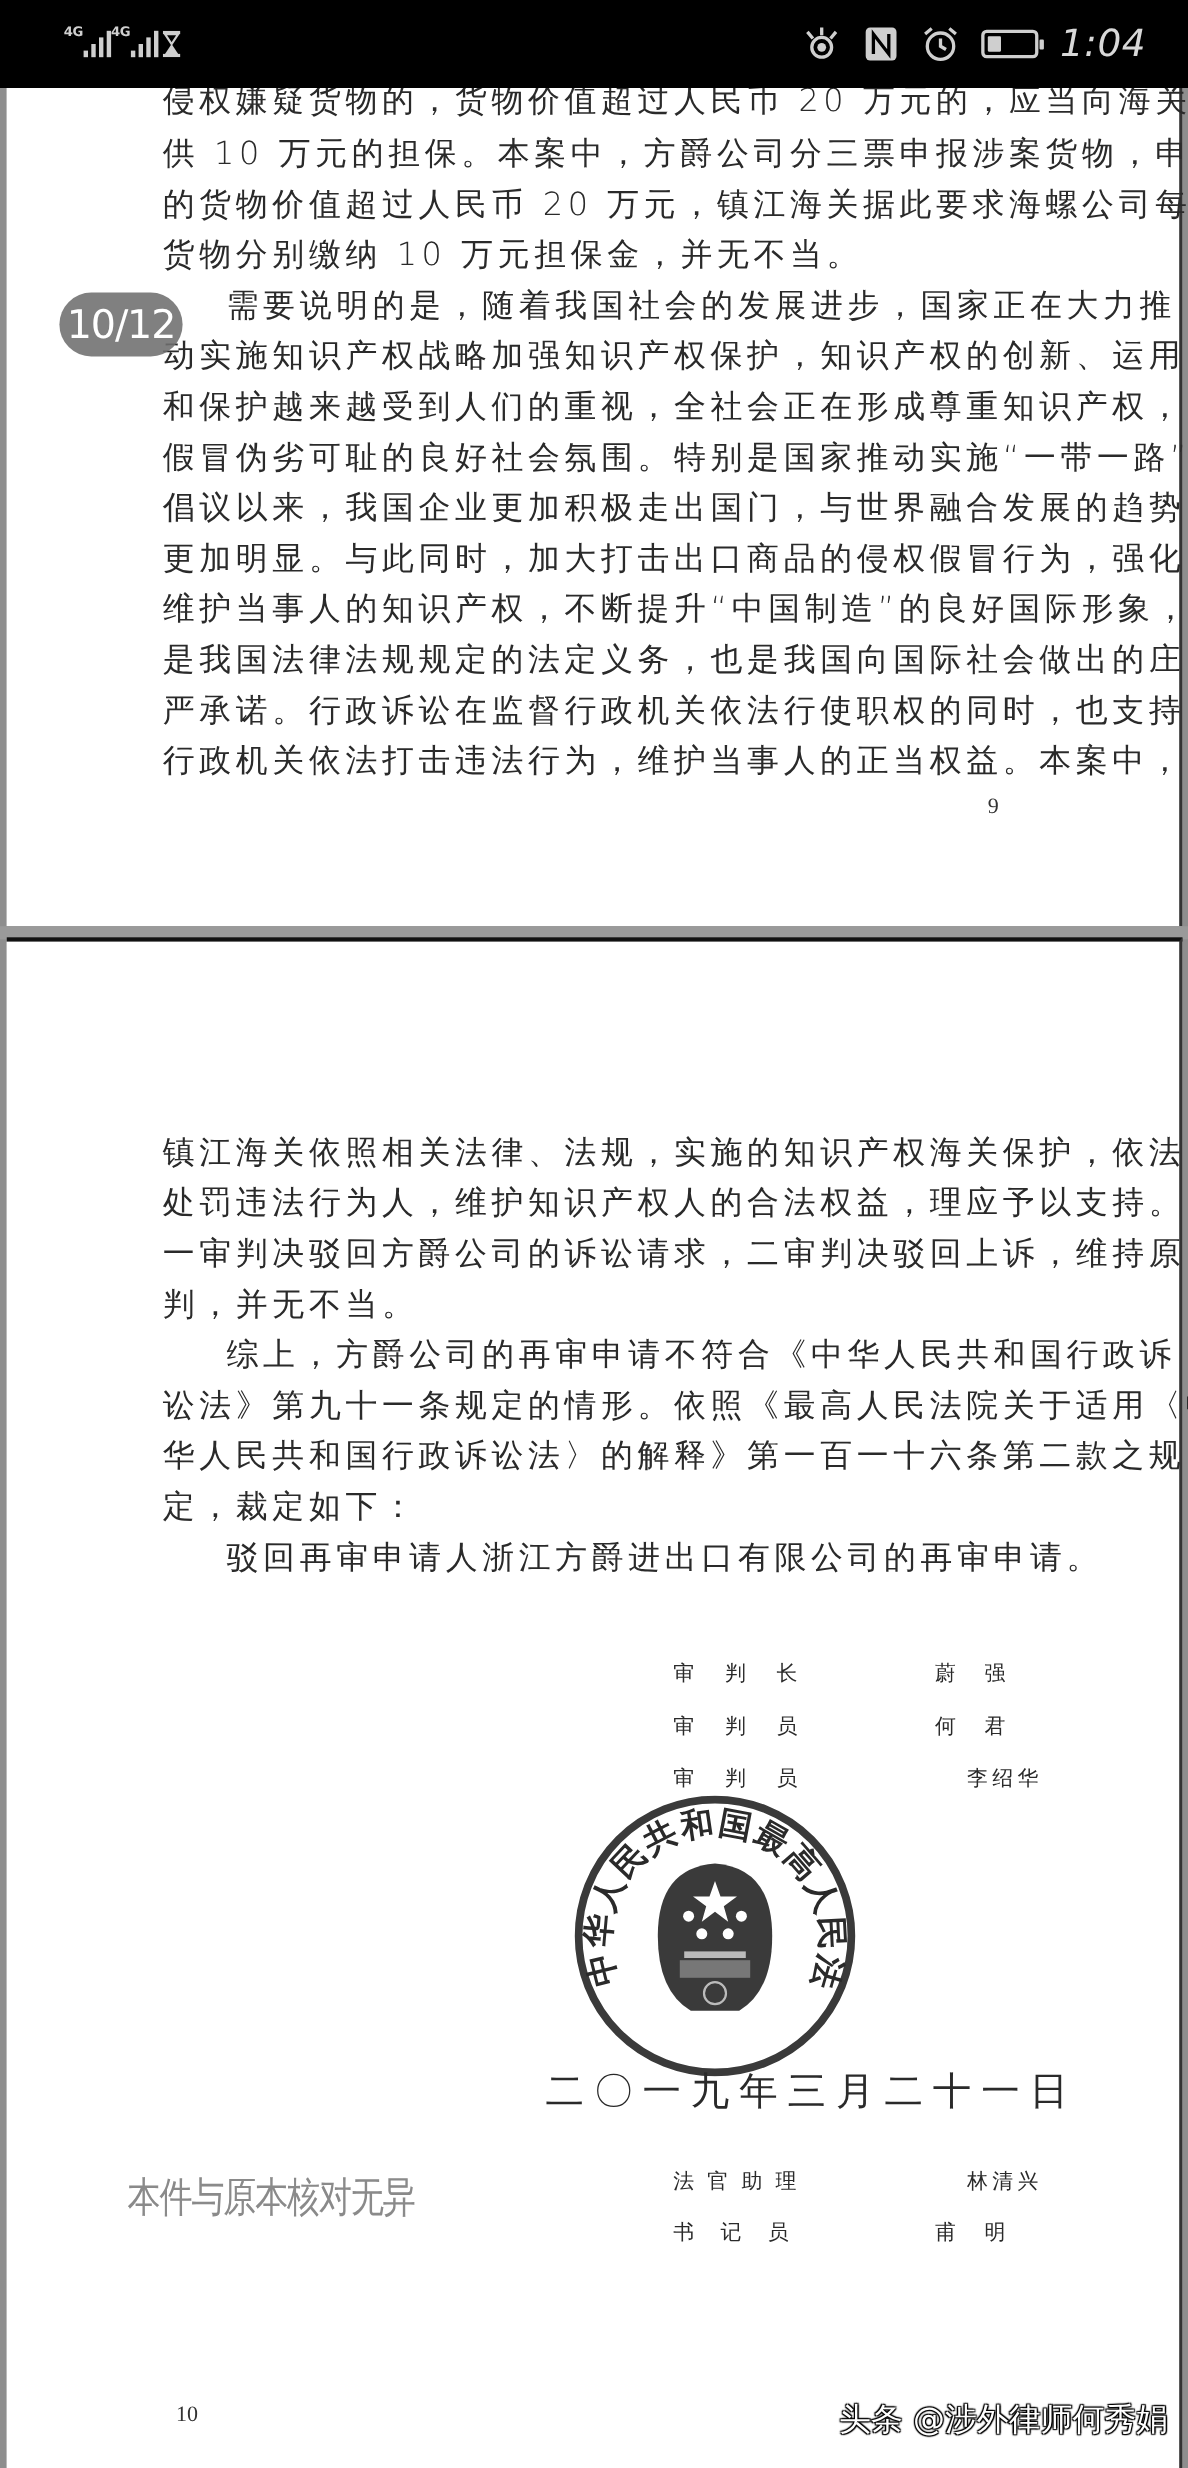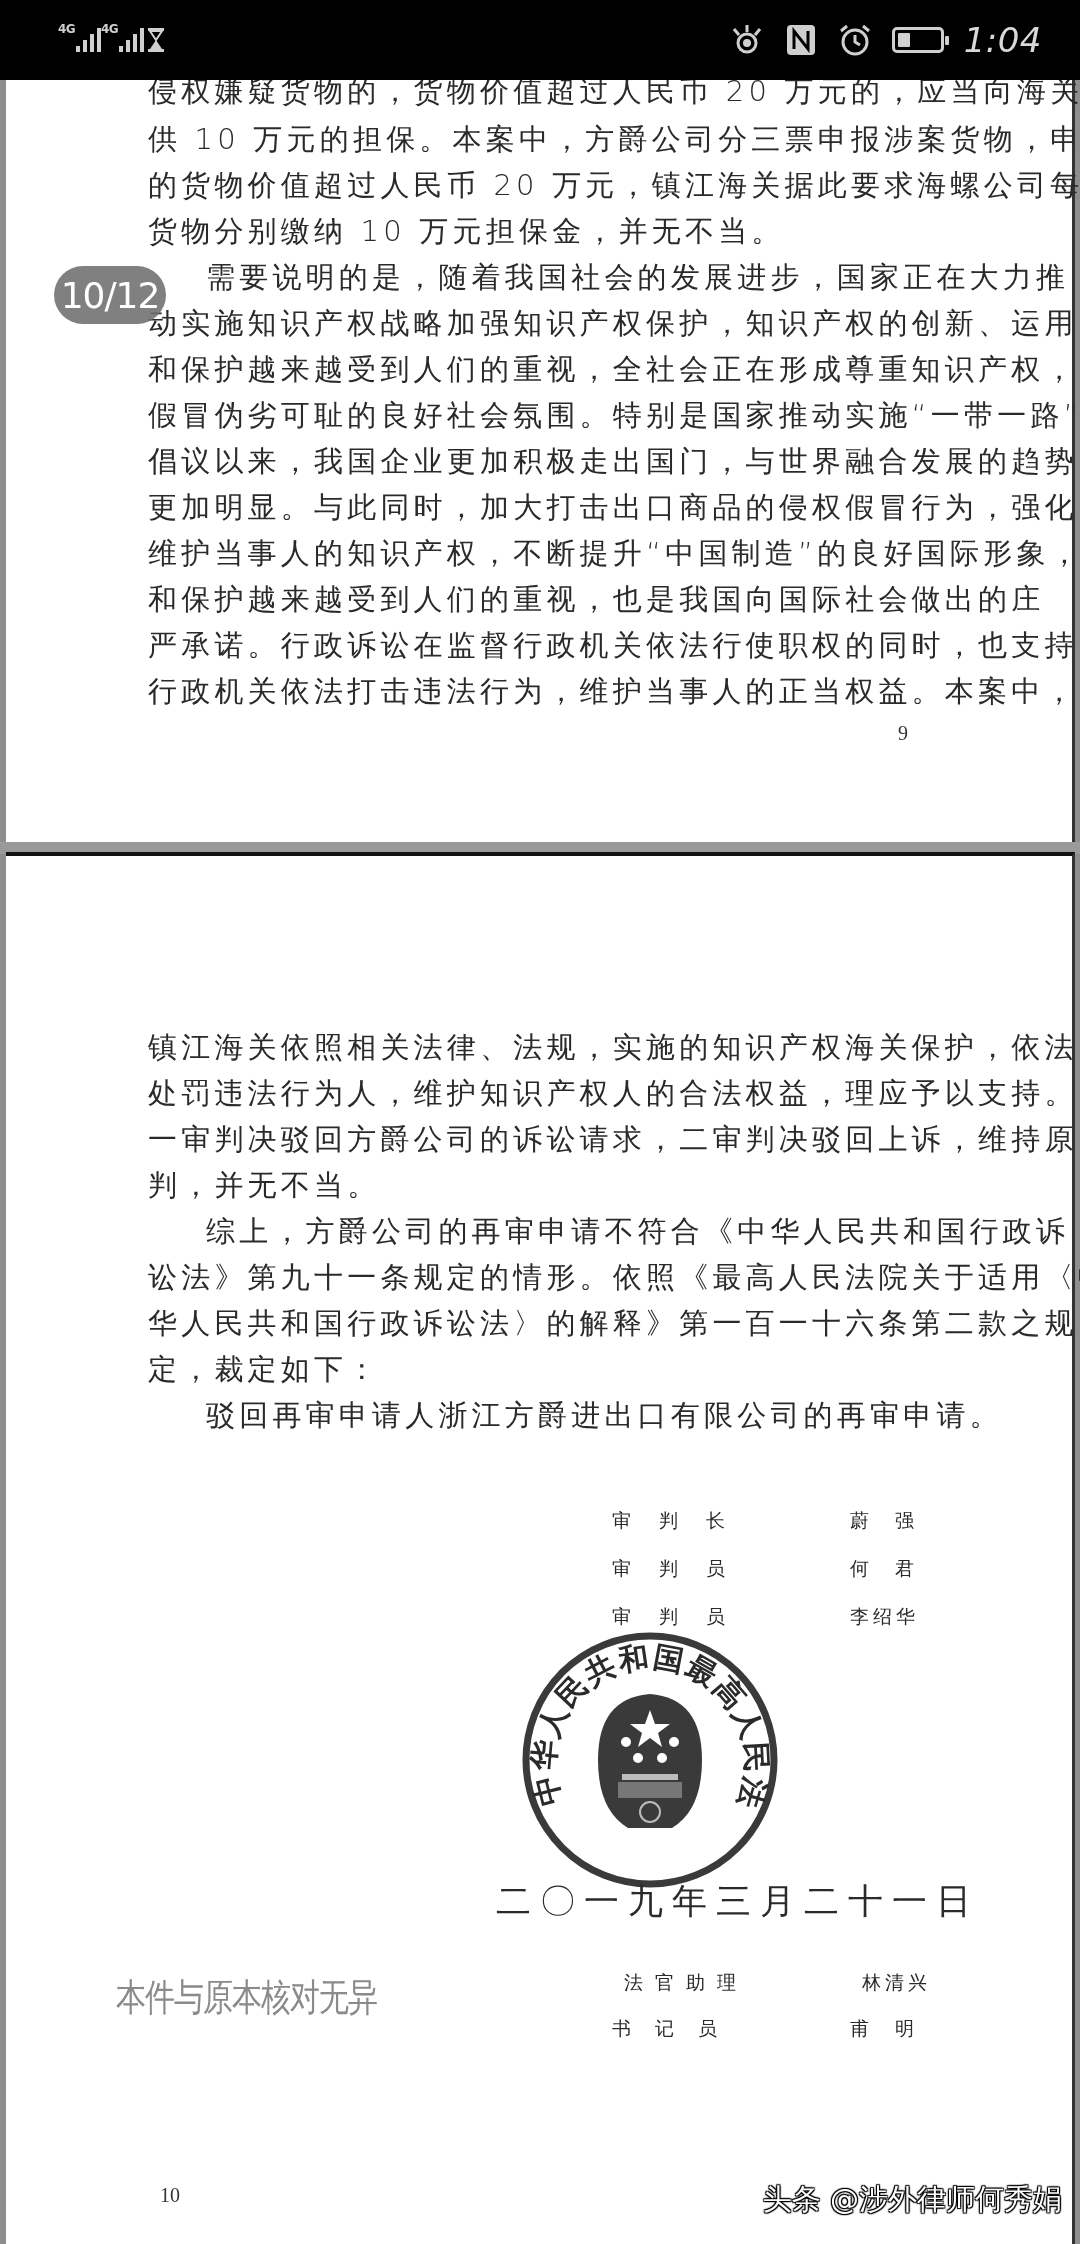--- a/index.html
+++ b/index.html
@@ -39,23 +39,23 @@
     .line {
       position: absolute; left: 142px; width: 800px; font-size: 29px;
       letter-spacing: 4.2px; white-space: nowrap; color: #2a2a2a;
       font-family: "DejaVu Sans", sans-serif; font-weight: 300;
     }
     .line.indent { left: 200px; }
     .pnum { position: absolute; font-size: 20px; font-family: "Liberation Serif", serif; color: #333; }
 
     .sign-row { position: absolute; left: 606px; font-size: 19px; display: flex; font-family: "DejaVu Sans", sans-serif; color: #2a2a2a; gap: 48px; }
     .sign-role { width: 190px; letter-spacing: 28px; }
-    .sign-role.tight { letter-spacing: 12px; margin-left: 12px; }
+    .sign-role.tight { letter-spacing: 12px; }
     .sign-name { letter-spacing: 26px; }
-    .sign-name.tight { letter-spacing: 4px; }
+    .sign-name.tight { letter-spacing: 4px; margin-left: 29px; }
 
     .date-line { position: absolute; left: 496px; top: 1878px; font-size: 35px; letter-spacing: 9px; font-family: Liberation Sans, sans-serif; color: #2a2a2a; z-index: 3; }
 
     .seal { position: absolute; left: 522px; top: 1632px; width: 256px; height: 256px; z-index: 2; }
 
     .stamp-copy { position: absolute; left: 116px; top: 1978px; font-size: 30px; color: #8a8a8a; letter-spacing: -1px; font-family: "DejaVu Sans", sans-serif; transform: scaleY(1.25); }
 
     .badge {
       position: absolute; left: 54px; top: 266px; width: 112px; height: 58px;
       background: rgba(110,110,110,0.88); border-radius: 41px; z-index: 9;
@@ -122,21 +122,21 @@
   <div class="line" style="top:40px">供 10 万元的担保。本案中，方爵公司分三票申报涉案货物，申报</div>
   <div class="line" style="top:86px">的货物价值超过人民币 20 万元，镇江海关据此要求海螺公司每票</div>
   <div class="line" style="top:132px">货物分别缴纳 10 万元担保金，并无不当。</div>
   <div class="line indent" style="top:178px">需要说明的是，随着我国社会的发展进步，国家正在大力推</div>
   <div class="line" style="top:224px">动实施知识产权战略加强知识产权保护，知识产权的创新、运用</div>
   <div class="line" style="top:270px">和保护越来越受到人们的重视，全社会正在形成尊重知识产权，</div>
   <div class="line" style="top:316px">假冒伪劣可耻的良好社会氛围。特别是国家推动实施“一带一路”</div>
   <div class="line" style="top:362px">倡议以来，我国企业更加积极走出国门，与世界融合发展的趋势</div>
   <div class="line" style="top:408px">更加明显。与此同时，加大打击出口商品的侵权假冒行为，强化</div>
   <div class="line" style="top:454px">维护当事人的知识产权，不断提升“中国制造”的良好国际形象，</div>
-  <div class="line" style="top:500px">和保护越来越受到人们的重视，也是我国向国际社会做出的庄</div>
+  <div class="line" style="top:500px">是我国法律法规规定的法定义务，也是我国向国际社会做出的庄</div>
   <div class="line" style="top:546px">严承诺。行政诉讼在监督行政机关依法行使职权的同时，也支持</div>
   <div class="line" style="top:592px">行政机关依法打击违法行为，维护当事人的正当权益。本案中，</div>
   <div class="pnum" style="left:892px; top:642px">9</div>
 </div>
 
 <div class="gap"></div>
 
 <div class="page page-2">
   <div class="line" style="top:172px">镇江海关依照相关法律、法规，实施的知识产权海关保护，依法</div>
   <div class="line" style="top:218px">处罚违法行为人，维护知识产权人的合法权益，理应予以支持。</div>

